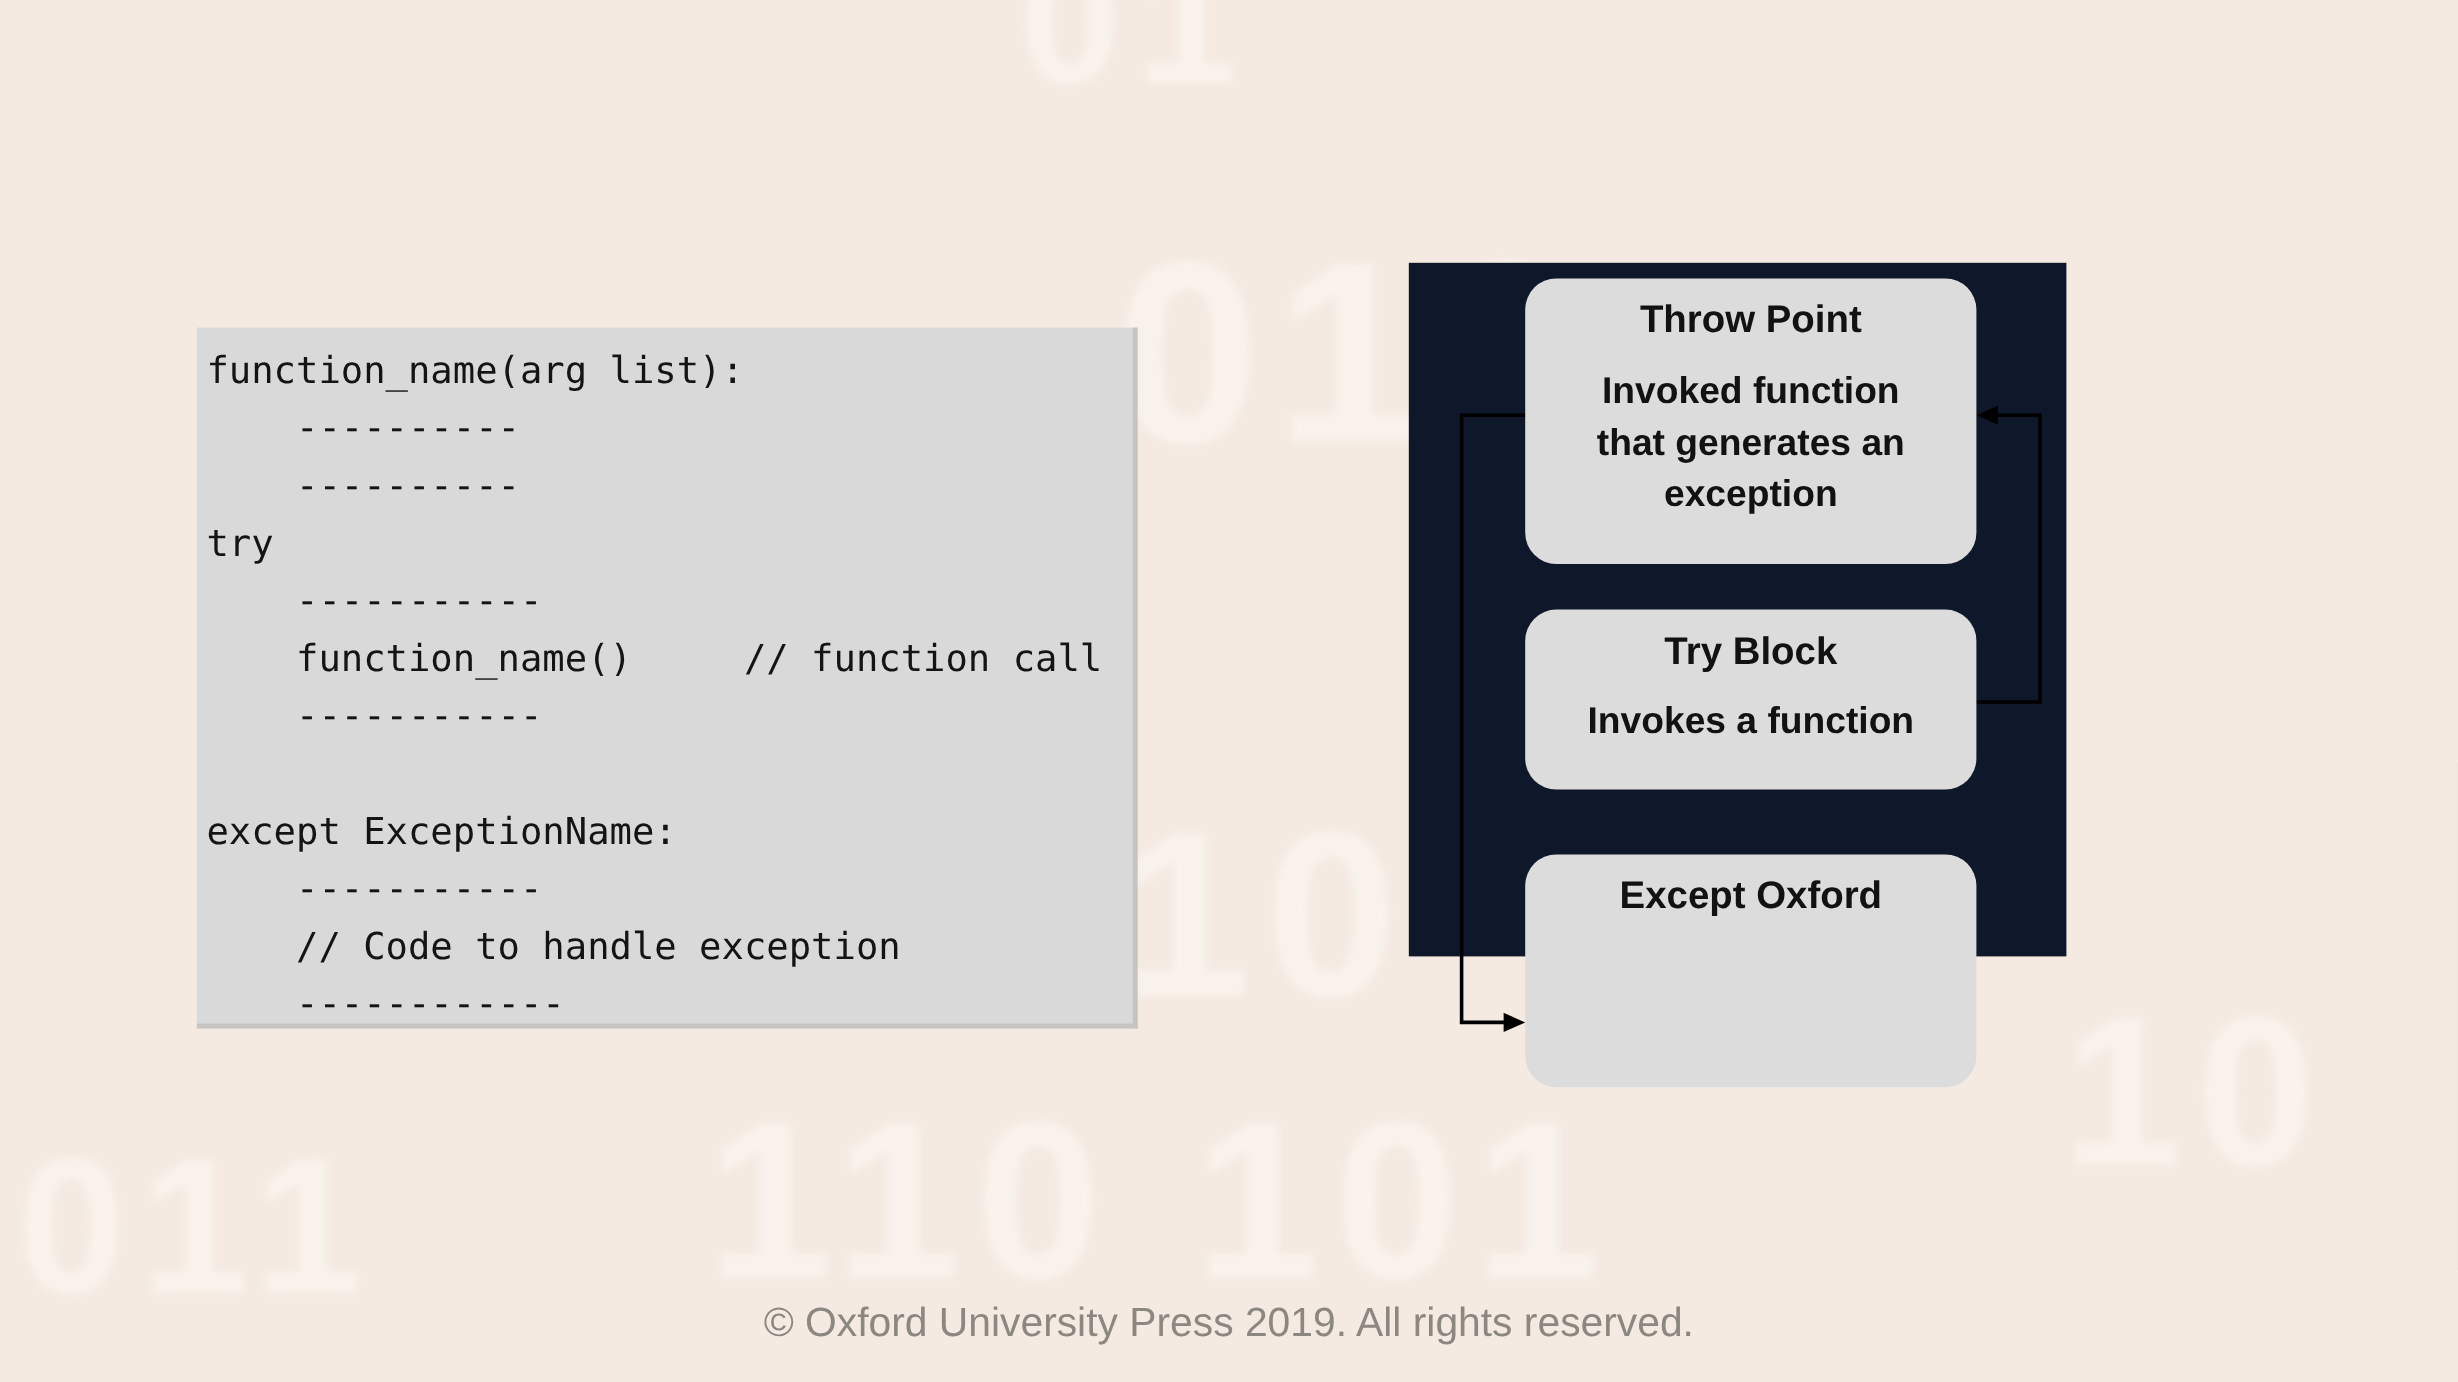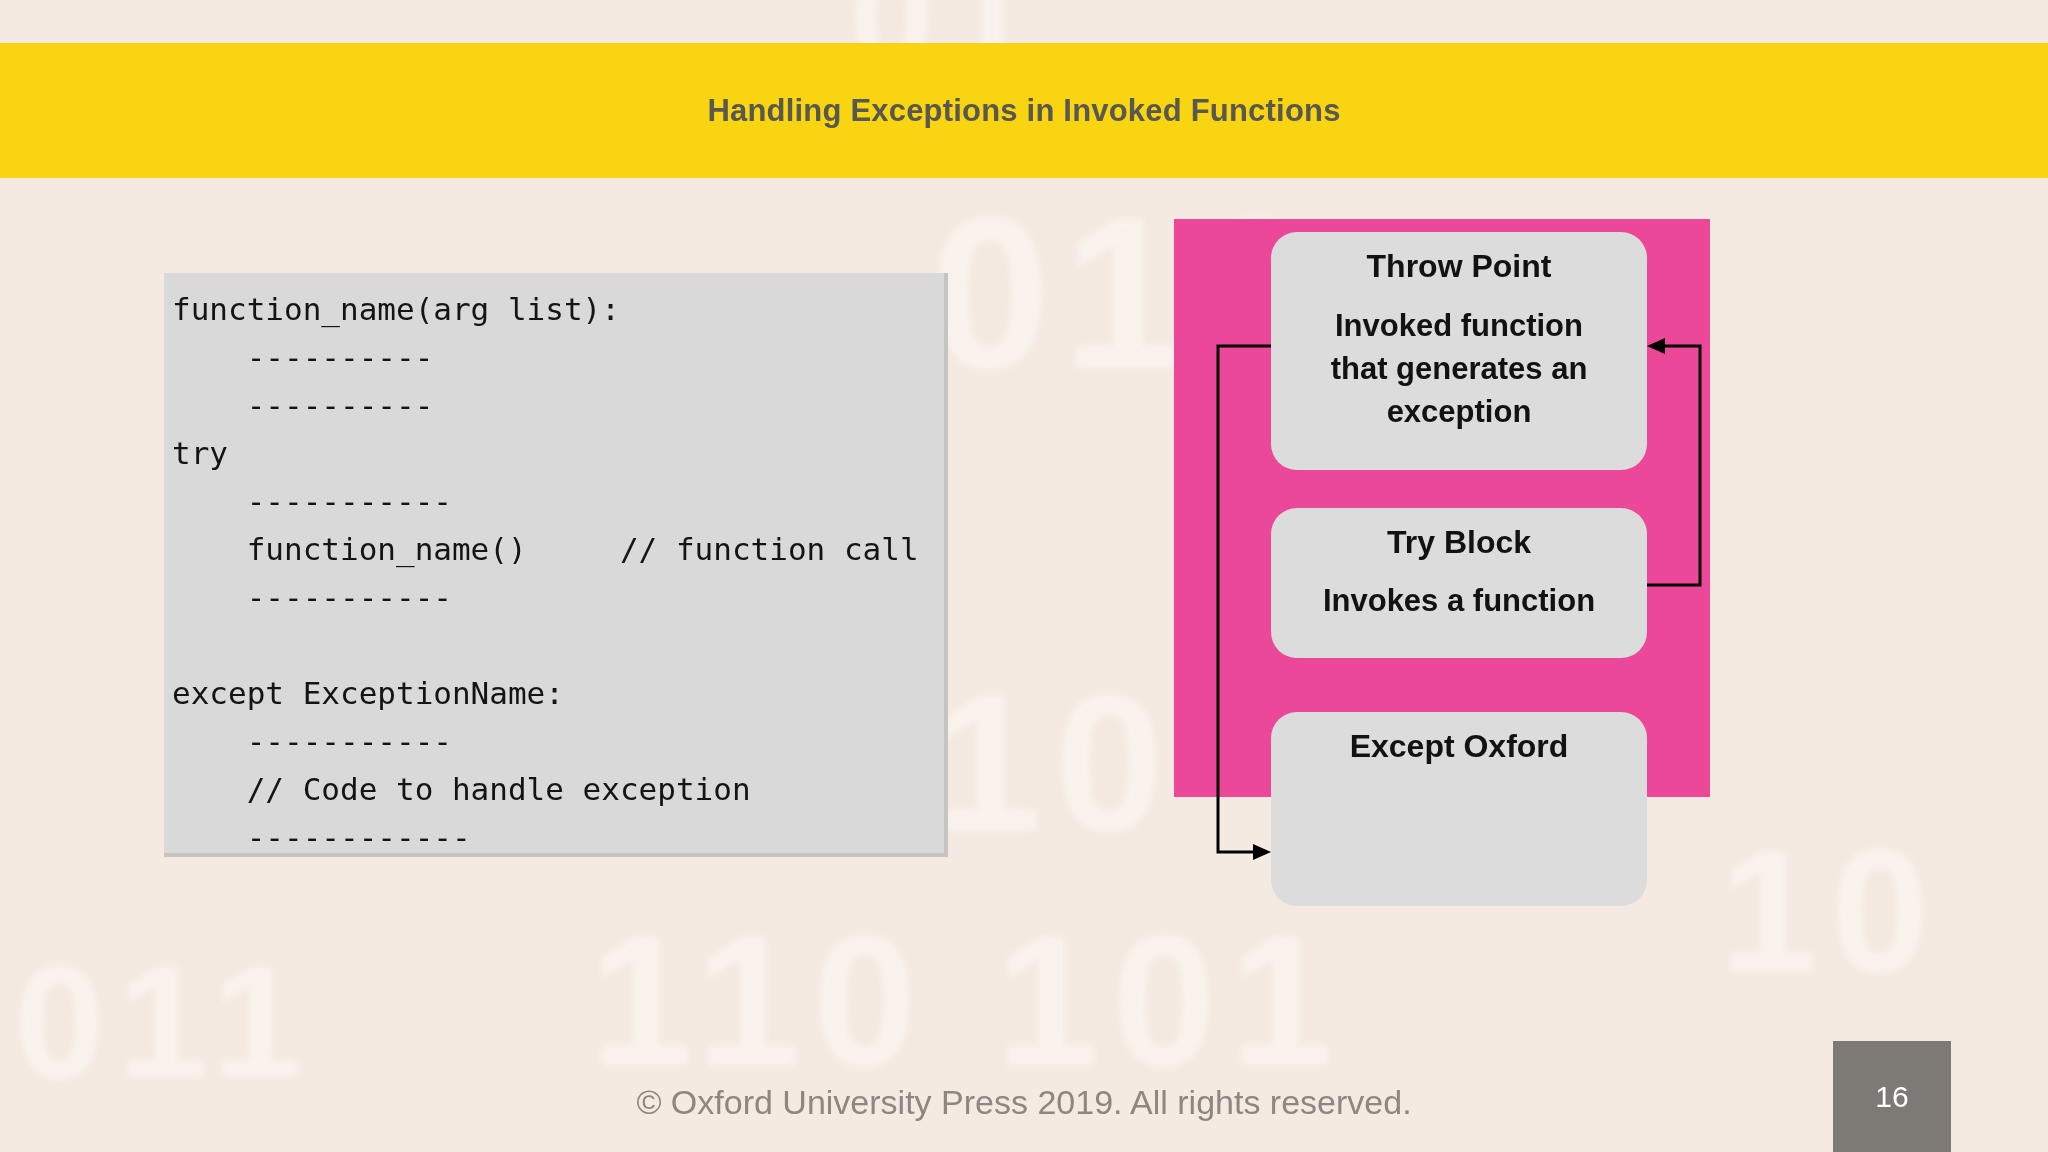--- a/index.html
+++ b/index.html
@@ -48,21 +48,21 @@
   }
   .code-panel pre{
     margin:0;padding:12px 0 0 8px;
     font-family:"DejaVu Sans Mono", monospace;
     font-size:31px;line-height:48px;color:#141414;
     white-space:pre;
   }
 
   .diagram-panel{
     position:absolute;left:1174px;top:219px;width:536px;height:578px;
-    background:#ec4899;z-index:1;
+    background:#0f172a;z-index:1;padding-left:12px;
   }
   .dbox{
     position:absolute;left:97px;width:376px;
     background:#DCDCDC;border-radius:26px;
     box-sizing:border-box;
     display:flex;flex-direction:column;align-items:center;
     padding:16px 24px 18px;
     z-index:2;
   }
   .dbox .dtitle{font-size:32px;font-weight:bold;color:#121212;text-align:center;}
@@ -94,23 +94,20 @@
 <div class="slide">
 
   <div class="wm w1">010</div>
   <div class="wm w2">HO</div>
   <div class="wm w3">010</div>
   <div class="wm w4">110 101</div>
   <div class="wm w5">011</div>
   <div class="wm w6">10</div>
   <div class="wm w7">01</div>
 
-  <div class="banner">
-    <div class="title">Handling Exceptions in Invoked Functions</div>
-  </div>
 
   <div class="code-panel">
     <pre>function_name(arg list):
     ----------
     ----------
 try
     -----------
     function_name()     // function call
     -----------
 
@@ -148,17 +145,14 @@
     </div>
 
     <div class="dbox box-except">
       <div class="dtitle">Except Oxford</div>
     </div>
 
   </div>
 
   <div class="footer">© Oxford University Press 2019. All rights reserved.</div>
 
-  <div class="page-box">
-    <span>16</span>
-  </div>
 
 </div>
 
 </body></html>

